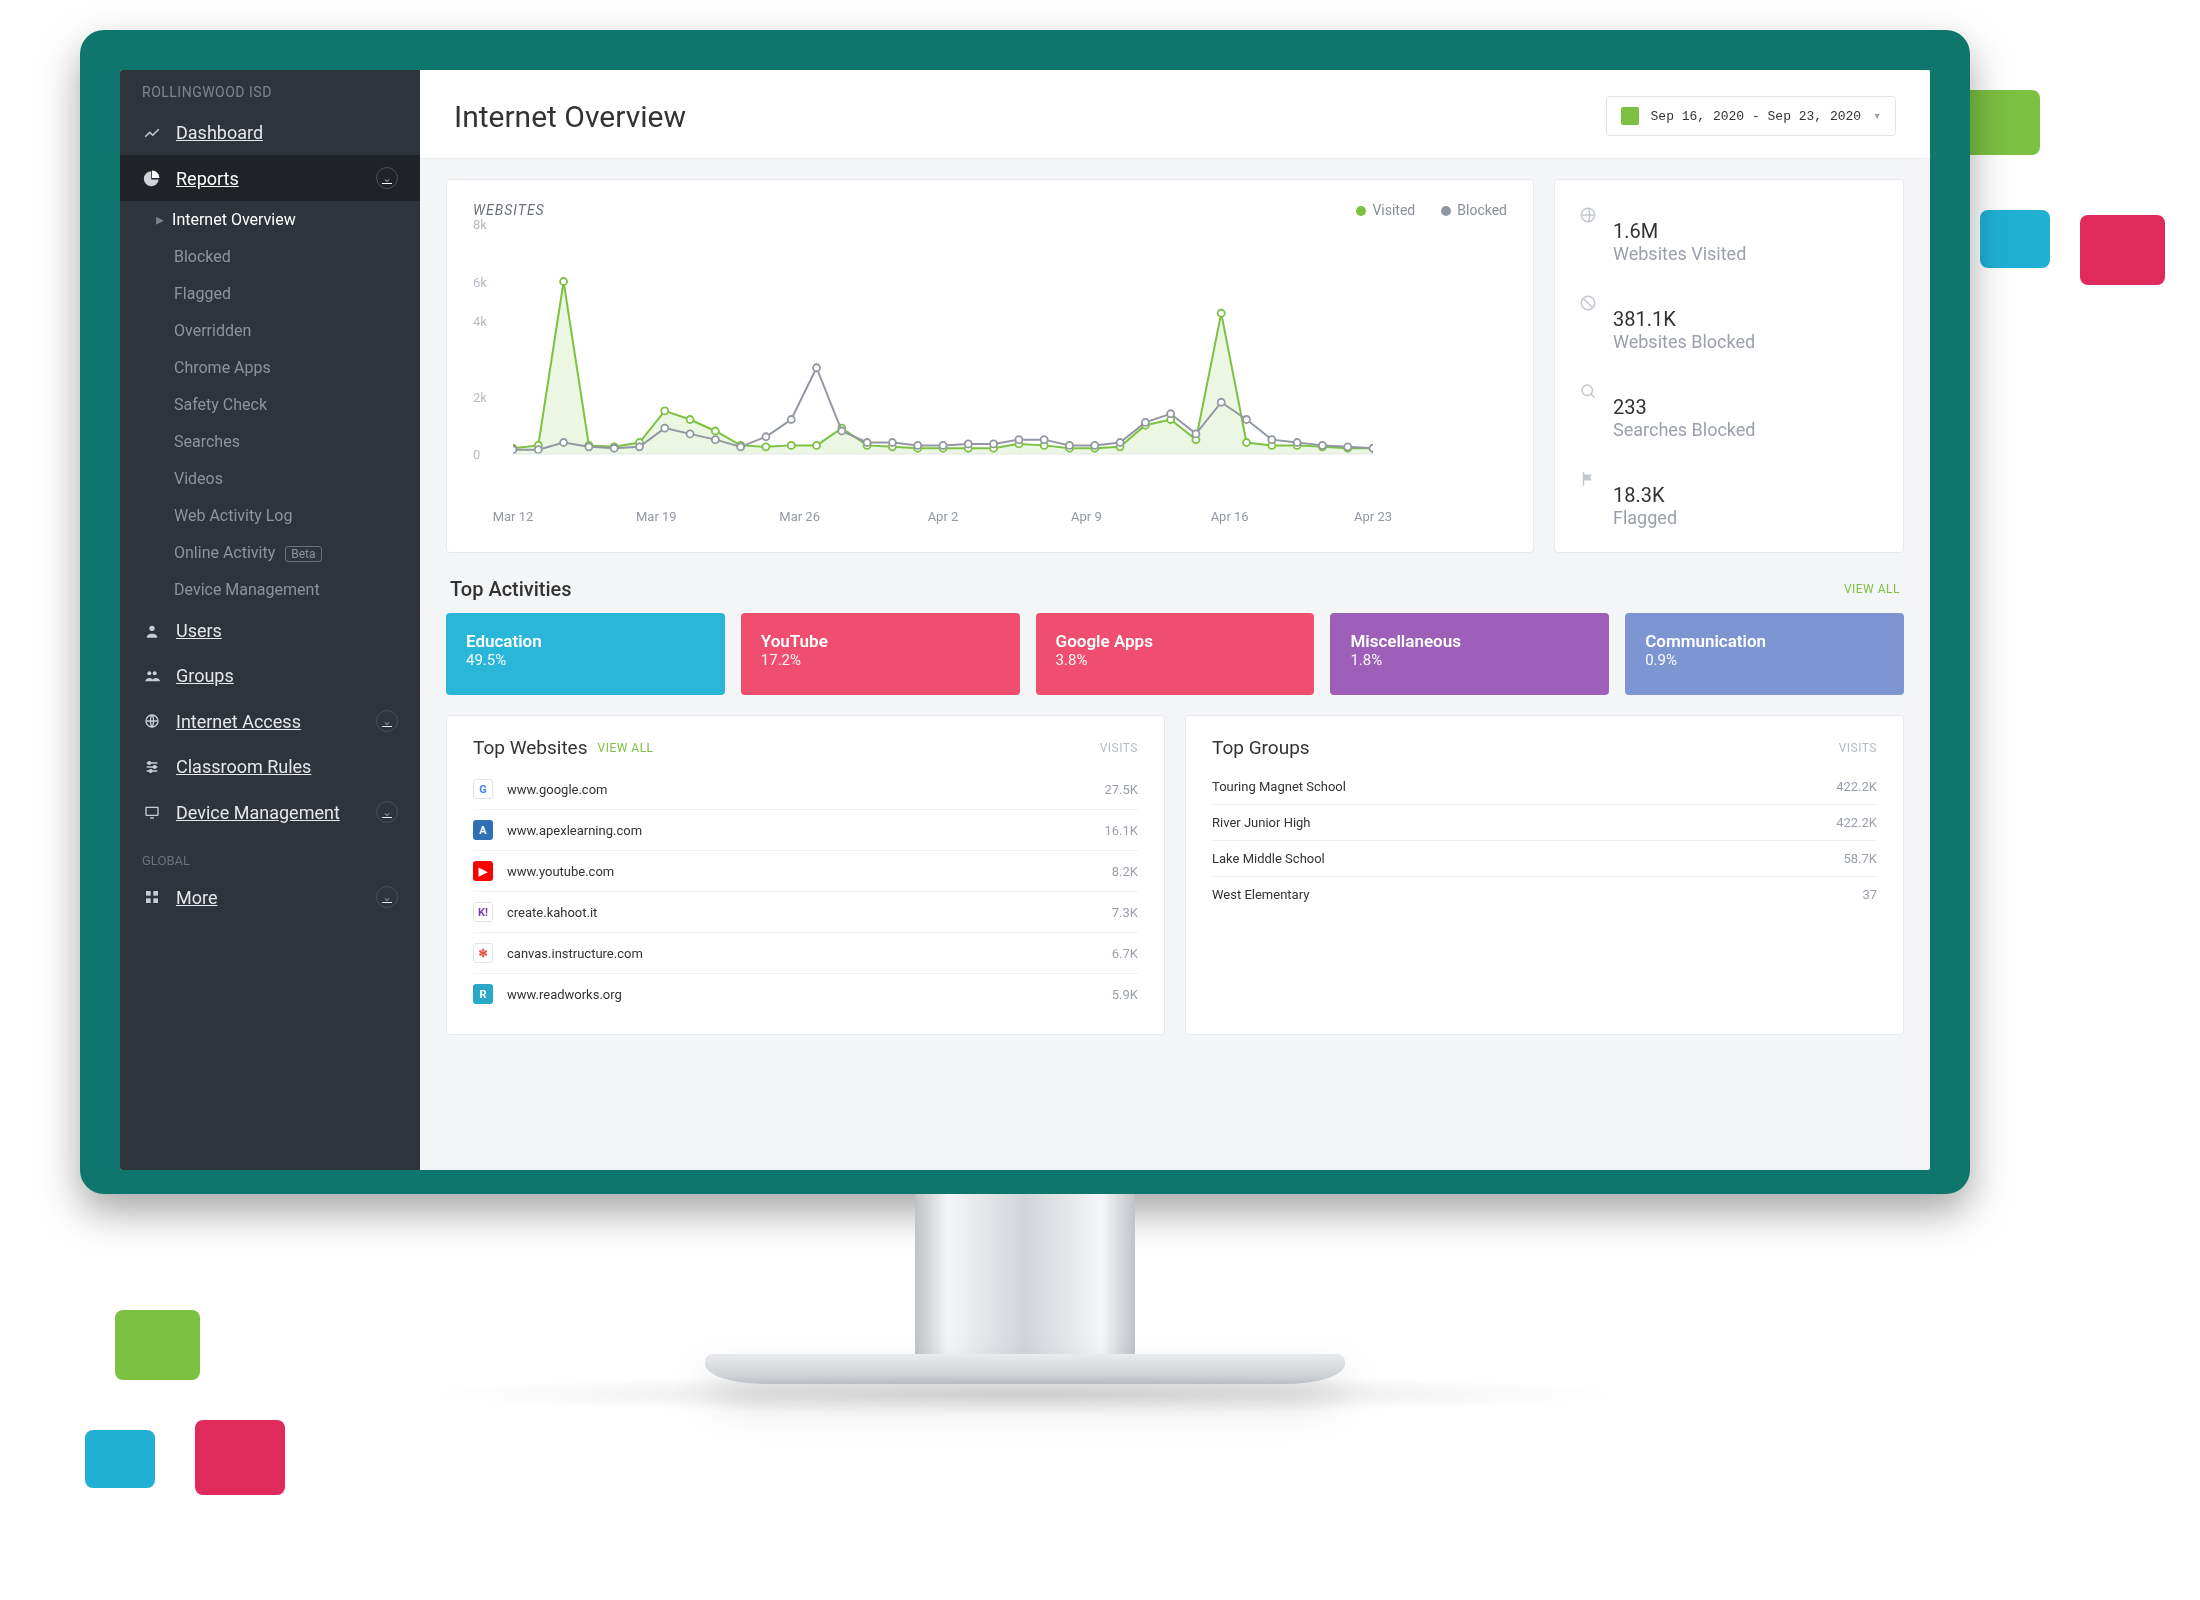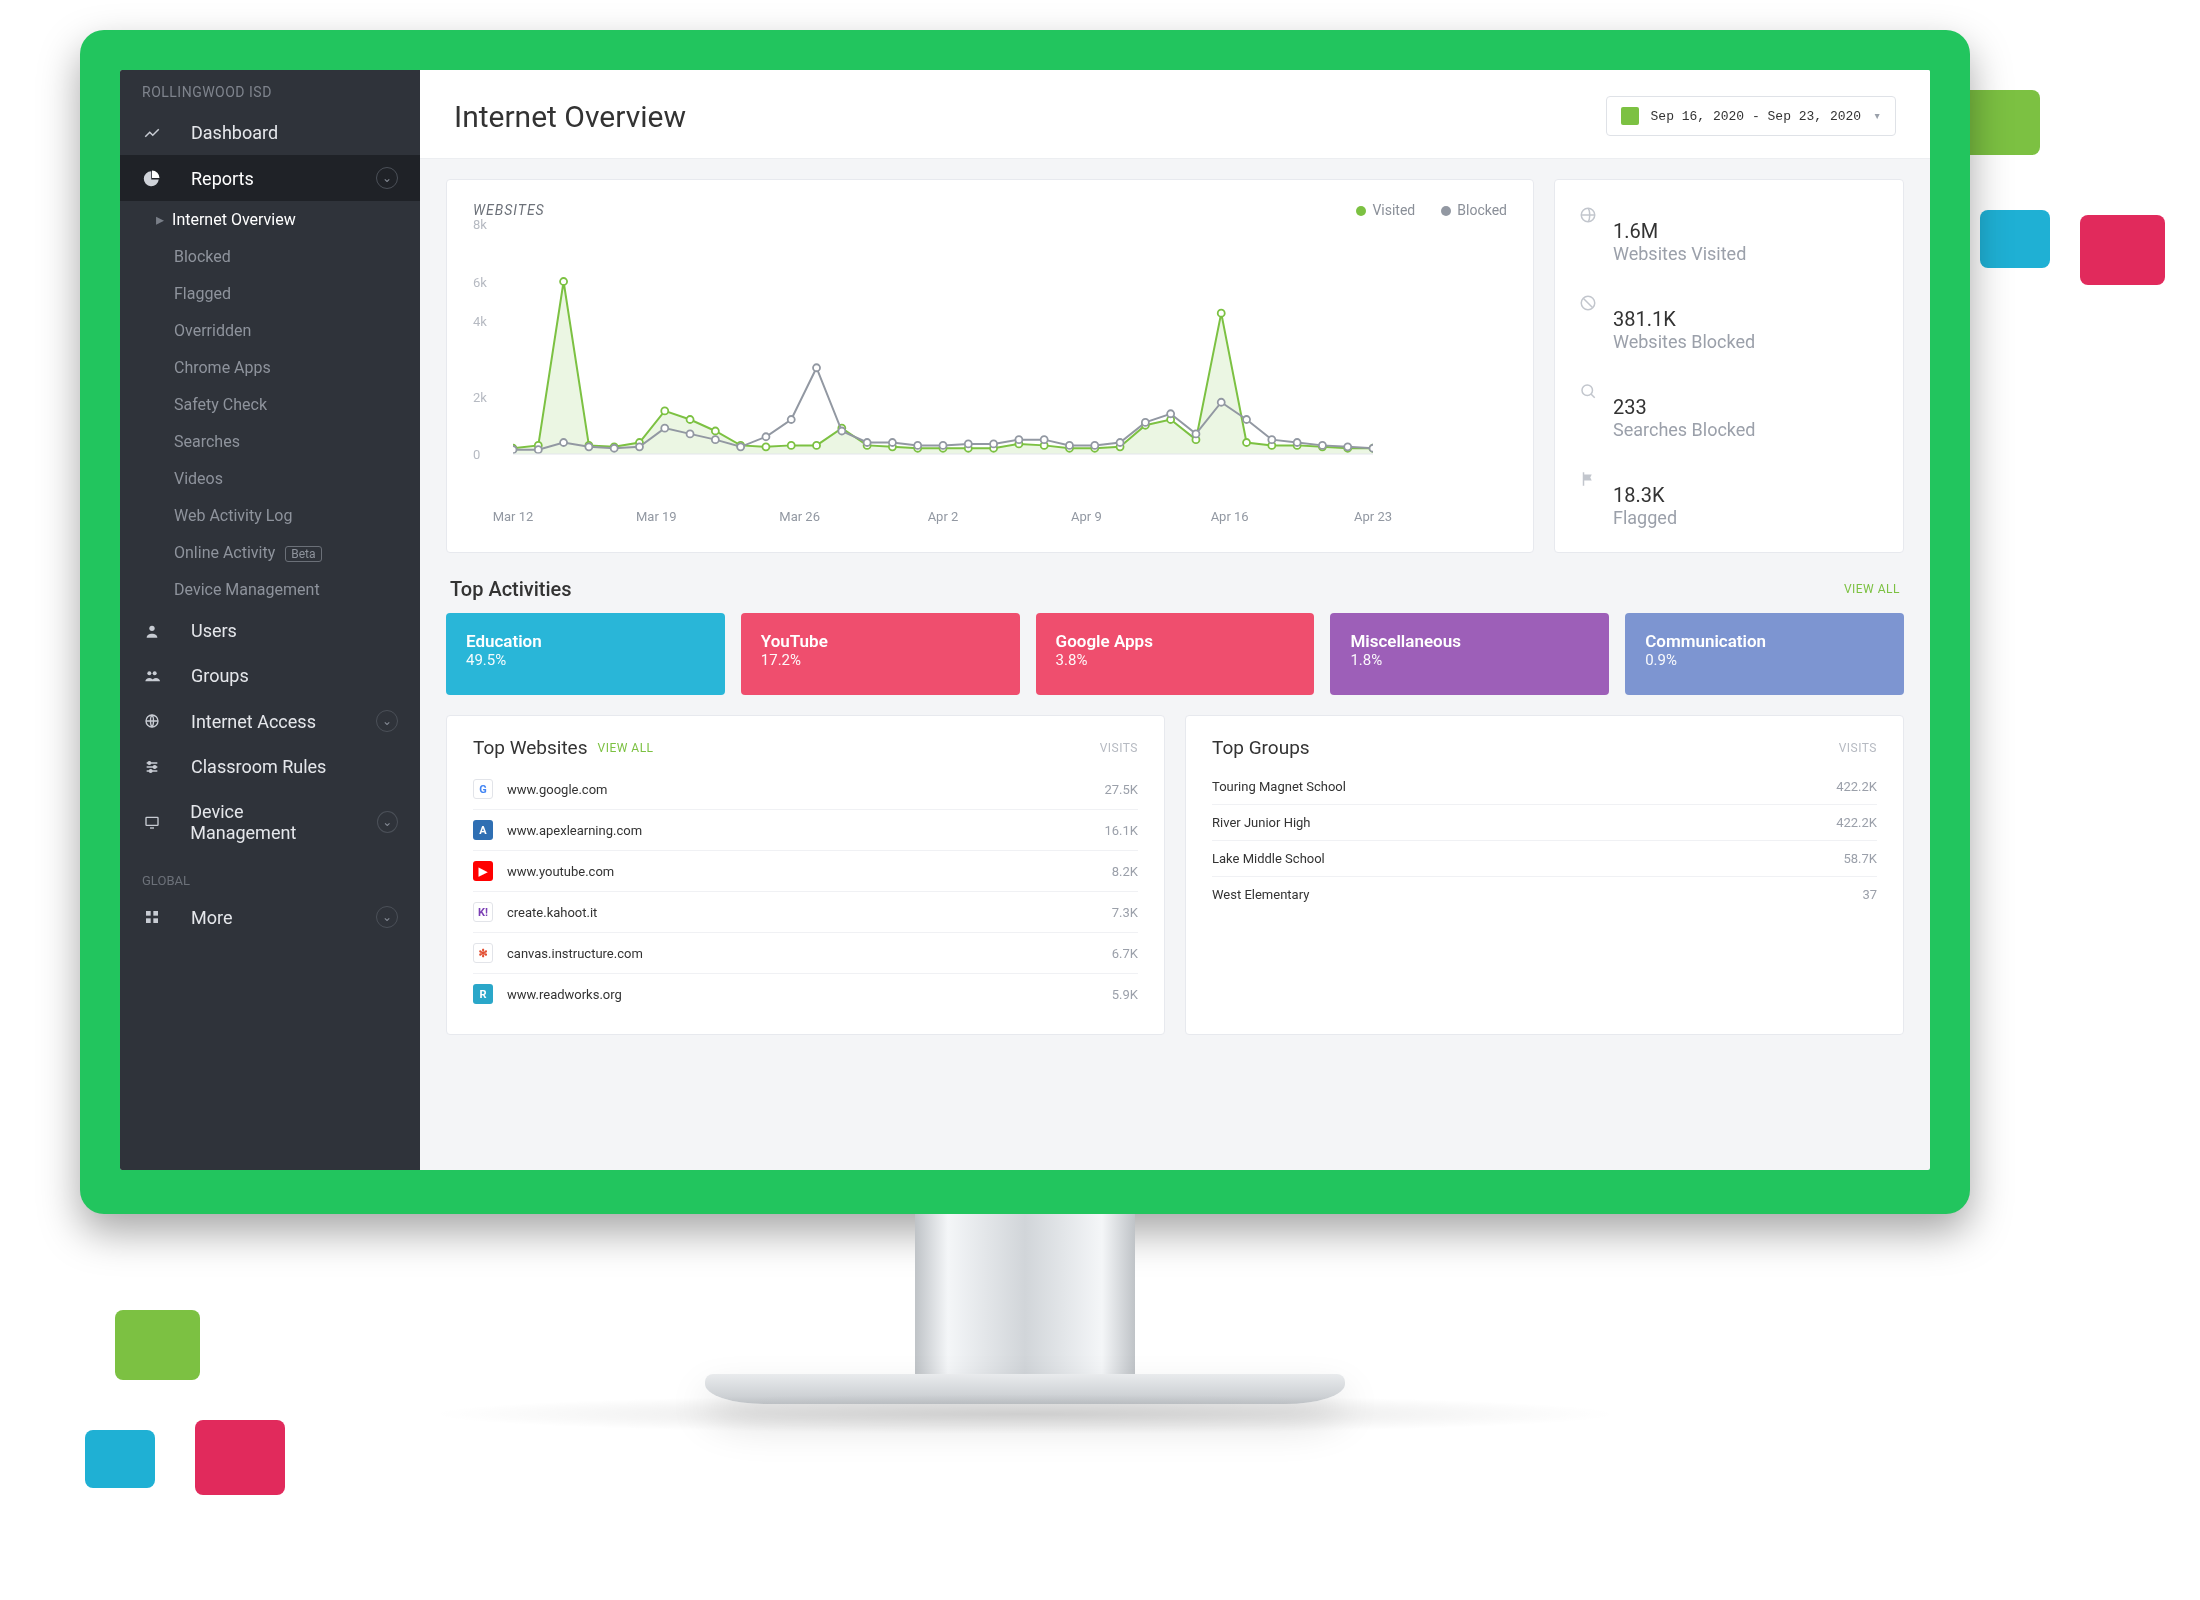--- a/index.html
+++ b/index.html
@@ -3,29 +3,29 @@
 <meta charset="utf-8">
 <style>
   html,body{margin:0;padding:0;background:#fff;font-family:-apple-system,BlinkMacSystemFont,"Segoe UI",Roboto,Arial,sans-serif;font-size:13px;color:#333;}
   *{box-sizing:border-box;}
   
   .canvas{position:relative;width:2200px;height:1600px;}
   
   .deco{position:absolute;border-radius:8px;}
   
   .monitor{position:absolute;left:80px;top:30px;width:1890px;}
-  .bezel{background:#22c55e;border-radius:24px;padding:40px 40px 44px 40px;box-shadow:0 18px 40px rgba(0,0,0,.35);}
+  .bezel{background:#0f766e;border-radius:24px;padding:40px 40px 24px 40px;box-shadow:0 18px 40px rgba(0,0,0,.35);}
   .screen{background:#f4f5f7;width:100%;height:1100px;display:flex;overflow:hidden;border-radius:2px;}
   .stand-neck{width:220px;height:160px;margin:0 auto;background:linear-gradient(90deg,#bfc3c7 0%,#f4f6f8 15%,#d1d5d9 50%,#f4f6f8 85%,#bfc3c7 100%);}
   .stand-base{width:640px;height:30px;margin:0 auto;background:linear-gradient(#e9ebed,#c4c8cc);border-radius:8px 8px 60px 60px/8px 8px 20px 20px;box-shadow:0 20px 40px rgba(0,0,0,.15);}
   .shadow{width:1200px;height:40px;margin:-10px auto 0;border-radius:50%;background:radial-gradient(rgba(0,0,0,.12),rgba(0,0,0,0) 70%);}
   
   .sidebar{width:300px;background:#2f333a;color:#b9bdc4;display:flex;flex-direction:column;font-size:18px;}
   .org{padding:14px 22px 10px;color:#7f848d;font-size:14px;letter-spacing:.5px;}
-  .nav-item{display:flex;align-items:center;gap:29px;padding:12px 22px;cursor:pointer;color:#e5e7eb;position:relative;}
+  .nav-item{display:flex;align-items:center;gap:14px;padding:12px 22px;cursor:pointer;color:#e5e7eb;position:relative;text-decoration:underline;}
   .nav-item .chev{margin-left:auto;width:22px;height:22px;border:1px solid #4b5058;border-radius:50%;display:flex;align-items:center;justify-content:center;color:#848a94;font-size:12px;}
   .nav-item.section{background:#1f2227;color:#fff;}
   .nav-sub{padding:9px 22px 9px 54px;color:#8e939c;font-size:16px;cursor:pointer;}
   .nav-sub.active{color:#fff;}
   .nav-sub .badge{border:1px solid #6b7078;border-radius:3px;padding:0 5px;font-size:12px;margin-left:6px;}
   .nav-group-label{padding:18px 22px 6px;color:#6c7179;font-size:13px;}
   .ico{width:20px;height:20px;display:inline-flex;align-items:center;justify-content:center;}
   
   .main{flex:1;display:flex;flex-direction:column;overflow:hidden;}
   .titlebar{display:flex;align-items:center;padding:26px 34px 22px;background:#fff;border-bottom:1px solid #eceef1;}

